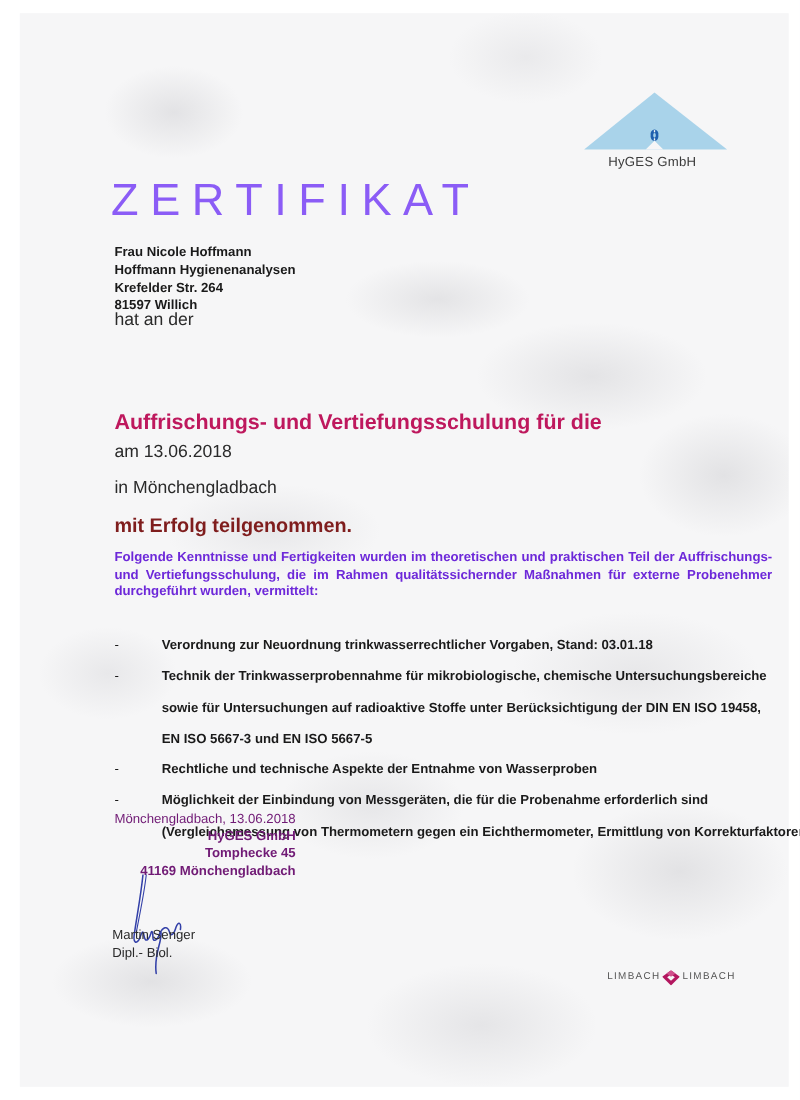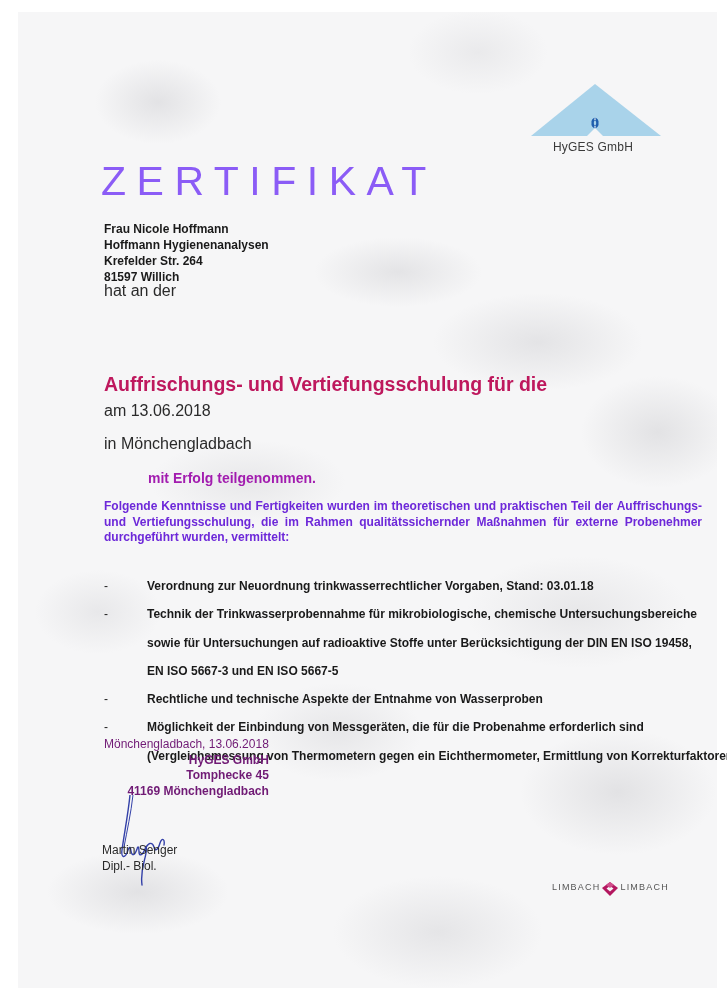--- a/index.html
+++ b/index.html
@@ -96,26 +96,25 @@
       line-height: 24px;
       color: #be185d;
       margin-top: 32px;
     }
     .course-title div { white-space: nowrap; }
 
     .success {
       position: absolute;
       left: 104px;
       top: 469px;
-      font-size: 14px;
+      font-size: 18px;
       font-weight: bold;
       line-height: 18px;
-      color: #a21caf;
-      white-space: nowrap;
-      margin-left: 44px;
+      color: #7f1d1d;
+      white-space: nowrap;
     }
 
     .intro {
       position: absolute;
       left: 104px;
       top: 499px;
       width: 598px;
       font-size: 12px;
       line-height: 15.5px;
       color: #6d28d9;

